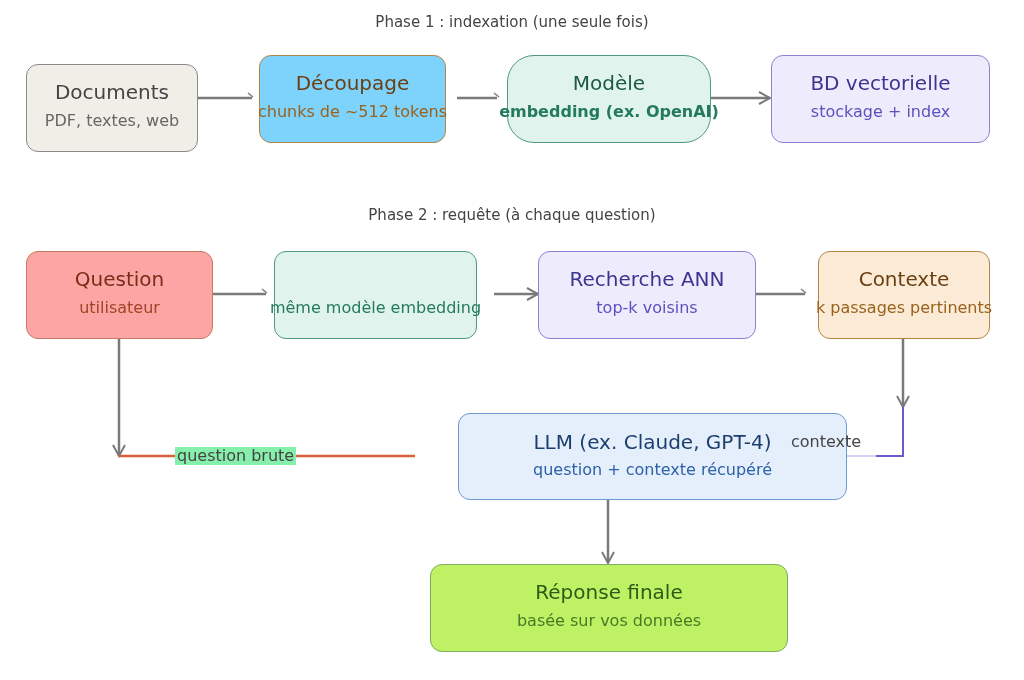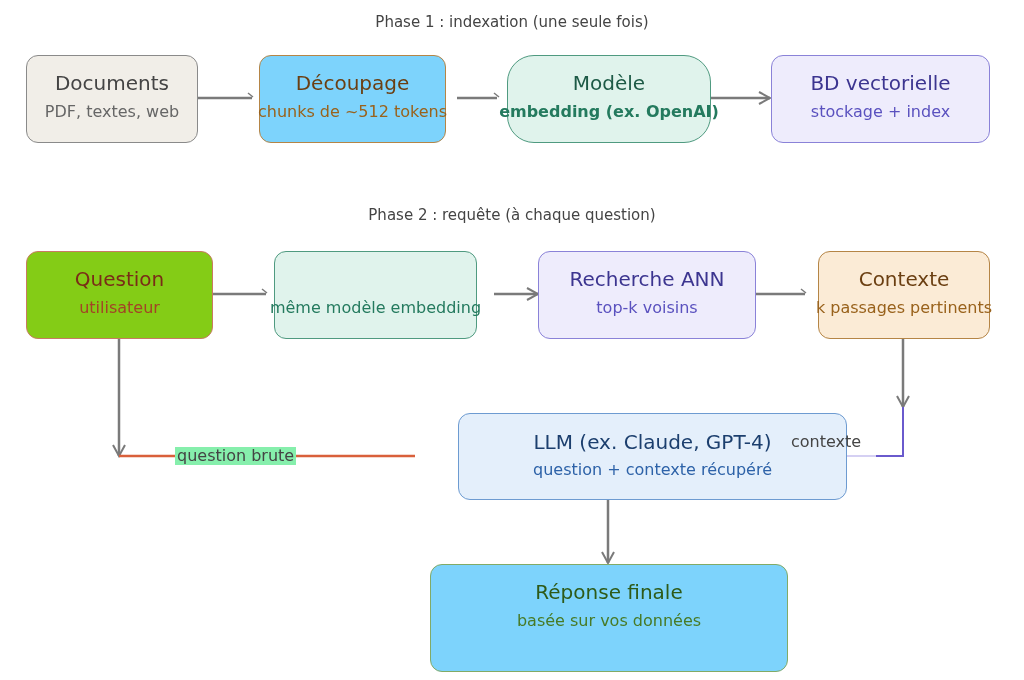--- a/index.html
+++ b/index.html
@@ -44,41 +44,41 @@
   <line x1="119" y1="456" x2="415" y2="456" stroke="#d9603b" stroke-width="2.5"></line>
 
   <line x1="903" y1="338" x2="903" y2="407" stroke="#7a7a7a" stroke-width="2.5" marker-end="url(#arr)"></line>
   <polyline points="903,407 903,456 876,456" fill="none" stroke="#6a5acd" stroke-width="2"></polyline>
   <line x1="876" y1="456" x2="808" y2="456" stroke="#d5d0f3" stroke-width="2"></line>
   <path d="M807,455 L812,459" stroke="#6a5acd" stroke-width="1.5" fill="none"></path>
 
   <line x1="608" y1="499" x2="608" y2="563" stroke="#7a7a7a" stroke-width="2.5" marker-end="url(#arr)"></line>
 </svg>
 
-<div class="box" style="left:26px; top:55px; width:172px; height:88px; background:#f1eee8; border-color:#8a8a8a;">
+<div class="box" style="left:26px; top:64px; width:172px; height:88px; background:#f1eee8; border-color:#8a8a8a;">
   <div class="t" style="top:15px; color:#444444;">Documents</div>
   <div class="s" style="top:46px; color:#666666;">PDF, textes, web</div>
 </div>
 
 <div class="box" style="left:259px; top:55px; width:187px; height:88px; background:#7dd3fc; border-color:#b58546;">
   <div class="t" style="top:15px; color:#6b3f12;">Découpage</div>
   <div class="s" style="top:46px; color:#99621c;">chunks de ~512 tokens</div>
 </div>
 
 <div class="box" style="left:507px; top:55px; width:204px; height:88px; background:#e0f3ec; border-color:#4f9a80;border-radius:27px;">
   <div class="t" style="top:15px; color:#1d5a46;">Modèle</div>
   <div class="s" style="top:46px; color:#247a5e;font-weight:bold;">embedding (ex. OpenAI)</div>
 </div>
 
 <div class="box" style="left:771px; top:55px; width:219px; height:88px; background:#eeecfc; border-color:#8a82d8;">
   <div class="t" style="top:15px; color:#3c3590;">BD vectorielle</div>
   <div class="s" style="top:46px; color:#5a51bf;">stockage + index</div>
 </div>
 
-<div class="box" style="left:26px; top:251px; width:187px; height:88px; background:#84cc16; border-color:#c97a62;">
+<div class="box" style="left:26px; top:251px; width:187px; height:88px; background:#fca5a5; border-color:#c97a62;">
   <div class="t" style="top:15px; color:#7a2c17;">Question</div>
   <div class="s" style="top:46px; color:#a34426;">utilisateur</div>
 </div>
 
 <div class="box" style="left:274px; top:251px; width:203px; height:88px; background:#e0f3ec; border-color:#4f9a80;">
   <div class="s" style="top:46px; color:#247a5e;">même modèle embedding</div>
 </div>
 
 <div class="box" style="left:538px; top:251px; width:218px; height:88px; background:#eeecfc; border-color:#8a82d8;">
   <div class="t" style="top:15px; color:#3c3590;">Recherche ANN</div>
@@ -88,19 +88,19 @@
 <div class="box" style="left:818px; top:251px; width:172px; height:88px; background:#fbebd6; border-color:#b58546;">
   <div class="t" style="top:15px; color:#6b3f12;">Contexte</div>
   <div class="s" style="top:46px; color:#99621c;">k passages pertinents</div>
 </div>
 
 <div class="box" style="left:414px; top:413px; width:389px; height:87px; background:#e4effb; border-color:#6d9bd1;margin-left:44px;">
   <div class="t" style="top:16px; color:#1c3f6e;">LLM (ex. Claude, GPT-4)</div>
   <div class="s" style="top:46px; color:#2d62a8;">question + contexte récupéré</div>
 </div>
 
-<div class="box" style="left:430px; top:564px; width:358px; height:108px; background:#7dd3fc; border-color:#82aa66;">
+<div class="box" style="left:430px; top:564px; width:358px; height:88px; background:#bef264; border-color:#82aa66;">
   <div class="t" style="top:15px; color:#2e5a18;">Réponse finale</div>
   <div class="s" style="top:46px; color:#487a26;">basée sur vos données</div>
 </div>
 
 <div class="edge-label" style="left:175px; top:447px; padding:0 2px;">question brute</div>
 <div class="edge-label" style="left:791px; top:433px; background:transparent;">contexte</div>
 
 </body></html>

